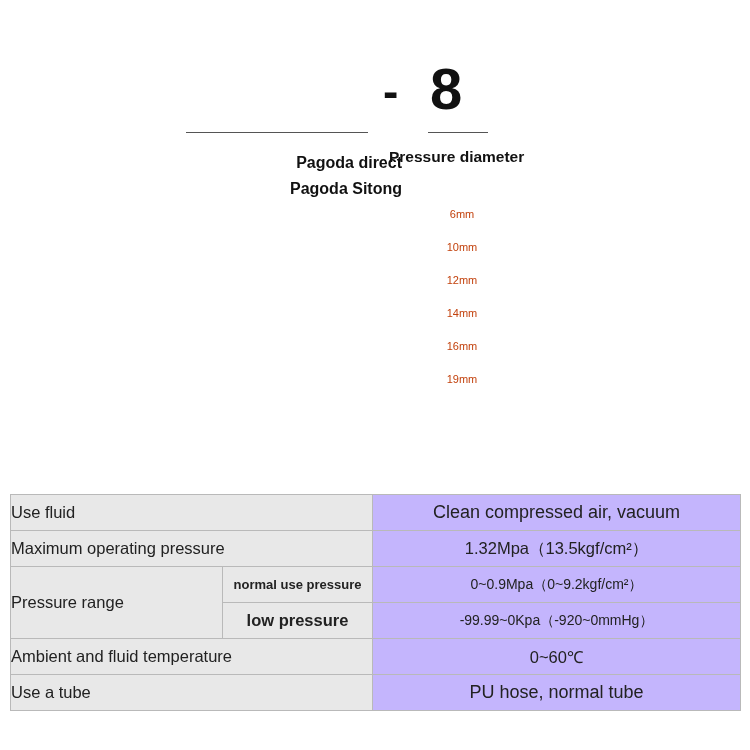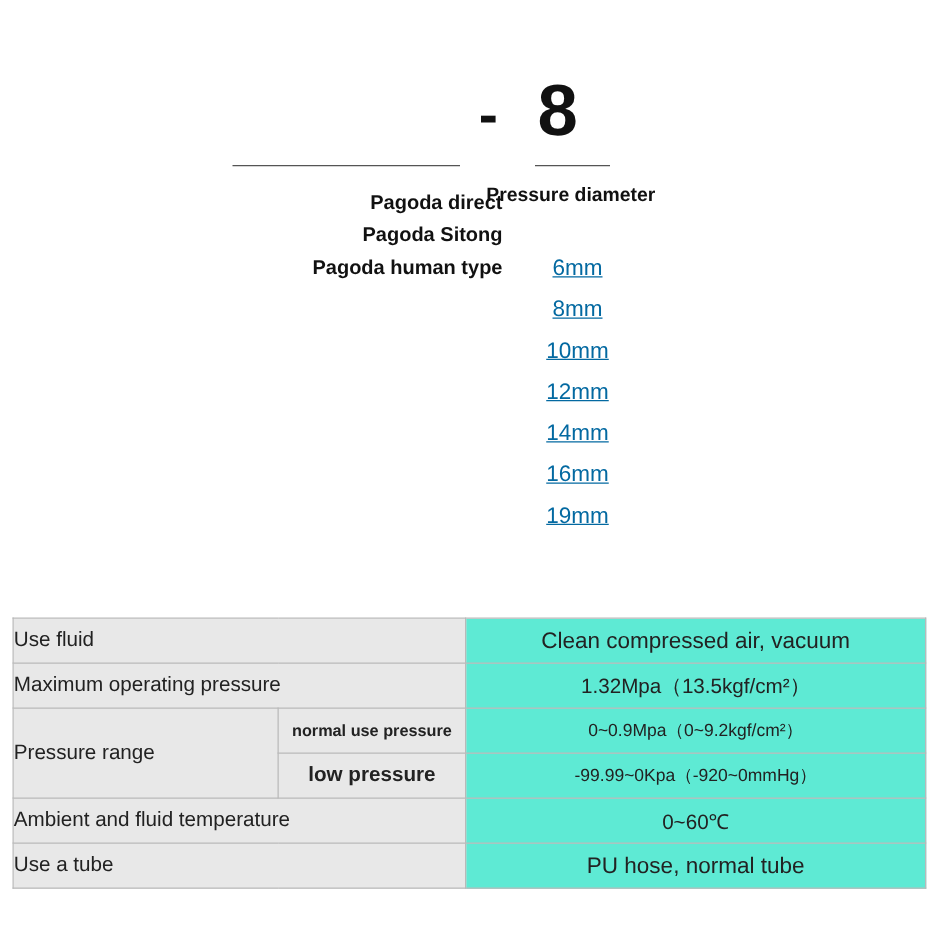--- a/index.html
+++ b/index.html
@@ -85,25 +85,24 @@
   }
 
   .right-list {
     position: absolute;
     left: 398px;
     top: 198px;
     width: 128px;
     text-align: center;
   }
   .right-list .item {
-    font-size: 18px;
-    color: #0369a1;
+    font-size: 11px;
+    color: #c2410c;
     line-height: 33px;
     white-space: nowrap;
-    text-decoration: underline;
   }
 
   
   #spec-table {
     position: absolute;
     left: 10px;
     top: 494px;
     width: 730px;
     border-collapse: collapse;
     table-layout: fixed;
@@ -125,21 +124,21 @@
     background: #e8e8e8;
     font-size: 16.5px;
     color: #222222;
     text-align: center;
     font-weight: bold;
   }
   .cell-sublabel.small {
     font-size: 13px;
   }
   .cell-value {
-    background: #5eead4;
+    background: #c4b5fd;
     font-size: 16.5px;
     color: #222222;
     text-align: center;
   }
   .cell-value.small {
     font-size: 14px;
   }
   .cell-value.big {
     font-size: 18px;
   }
@@ -153,26 +152,24 @@
   <div class="code-symbol" id="code-number">8</div>
 
   <div class="rule" id="rule-left"></div>
   <div class="rule" id="rule-right"></div>
 
   <div class="col-title" id="title-right">Pressure diameter</div>
 
   <div class="left-list">
     <div class="item">Pagoda direct</div>
     <div class="item">Pagoda Sitong</div>
-    <div class="item">Pagoda human type</div>
   </div>
 
   <div class="right-list">
     <div class="item">6mm</div>
-    <div class="item">8mm</div>
     <div class="item">10mm</div>
     <div class="item">12mm</div>
     <div class="item">14mm</div>
     <div class="item">16mm</div>
     <div class="item">19mm</div>
   </div>
 
 </div>
 
 <table id="spec-table">

